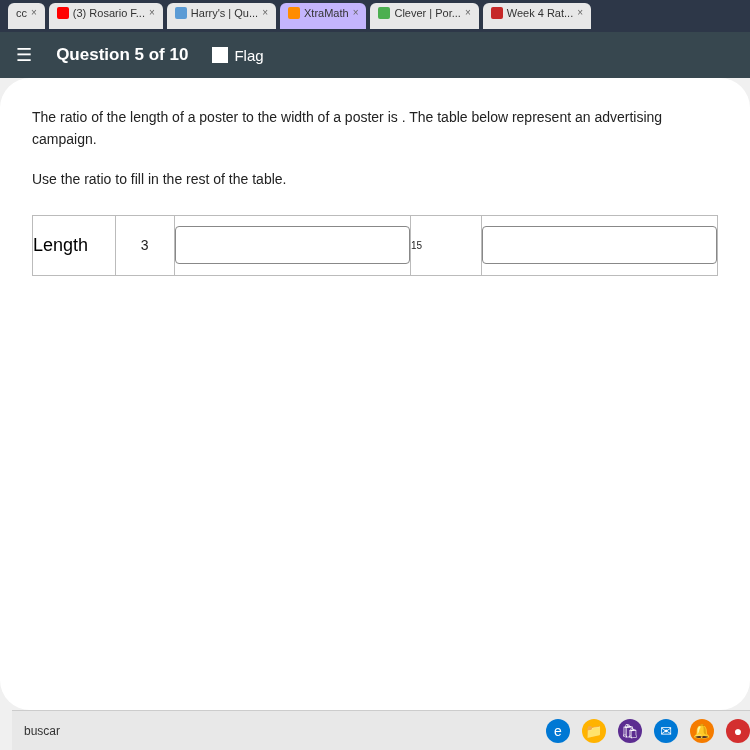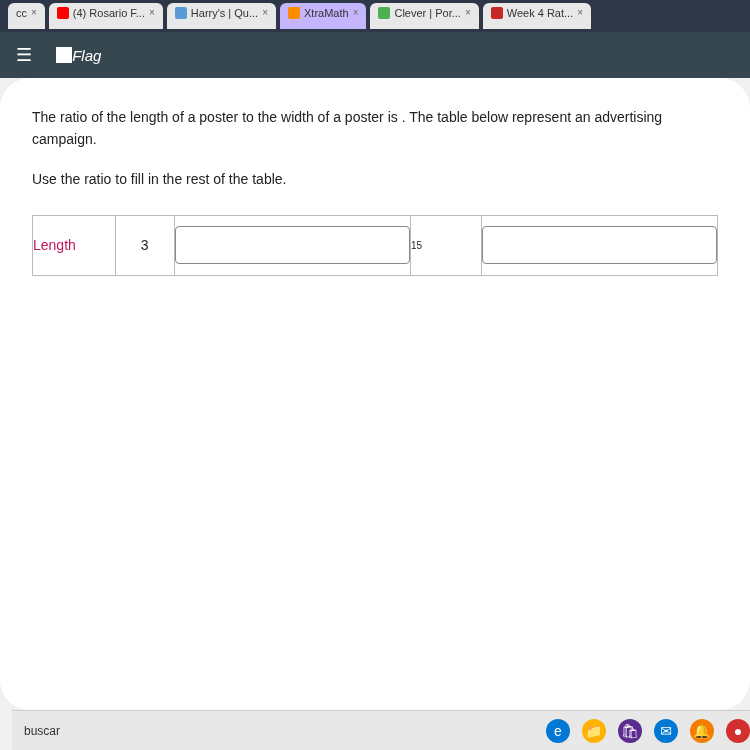--- a/index.html
+++ b/index.html
@@ -81,24 +81,23 @@
 
     .question-title {
       color: white;
       font-size: 17px;
       font-weight: 600;
     }
 
     .flag-container {
       display: flex;
       align-items: center;
-      gap: 0;
+      gap: 6px;
       color: white;
       font-size: 15px;
-      font-style: italic;
     }
 
     .flag-icon {
       width: 16px;
       height: 16px;
       background: white;
       display: inline-block;
     }
 
     
@@ -130,22 +129,22 @@
     }
 
     .ratio-table td {
       border: 1px solid #bbb;
       padding: 0;
       height: 60px;
     }
 
     .row-label {
       padding: 8px 12px;
-      font-size: 14px;
-      color: #be185d;
+      font-size: 18px;
+      color: #000000;
       white-space: nowrap;
       width: 70px;
     }
 
     .cell-value {
       padding: 8px 16px;
       font-size: 14px;
       color: #222;
       width: 50px;
       text-align: center;
@@ -226,21 +225,21 @@
 </head>
 <body>
 
 <div class="browser-chrome">
   <div class="tab">
     <span>cc</span>
     <span class="tab-close">×</span>
   </div>
   <div class="tab">
     <span class="tab-icon youtube"></span>
-    <span>(4) Rosario F...</span>
+    <span>(3) Rosario F...</span>
     <span class="tab-close">×</span>
   </div>
   <div class="tab">
     <span class="tab-icon harry"></span>
     <span>Harry's | Qu...</span>
     <span class="tab-close">×</span>
   </div>
   <div class="tab active">
     <span class="tab-icon xtramath"></span>
     <span>XtraMath</span>
@@ -253,20 +252,21 @@
   </div>
   <div class="tab">
     <span class="tab-icon week"></span>
     <span>Week 4 Rat...</span>
     <span class="tab-close">×</span>
   </div>
 </div>
 
 <div class="question-header">
   <span class="hamburger">☰</span>
+  <span class="question-title">Question 5 of 10</span>
   <div class="flag-container">
     <span class="flag-icon"></span>
     <span>Flag</span>
   </div>
 </div>
 
 <div class="main-content">
   <p class="question-text">The ratio of the length of a poster to the width of a poster is . The table below represent an advertising campaign.</p>
   <p class="instruction-text">Use the ratio to fill in the rest of the table.</p>
 

